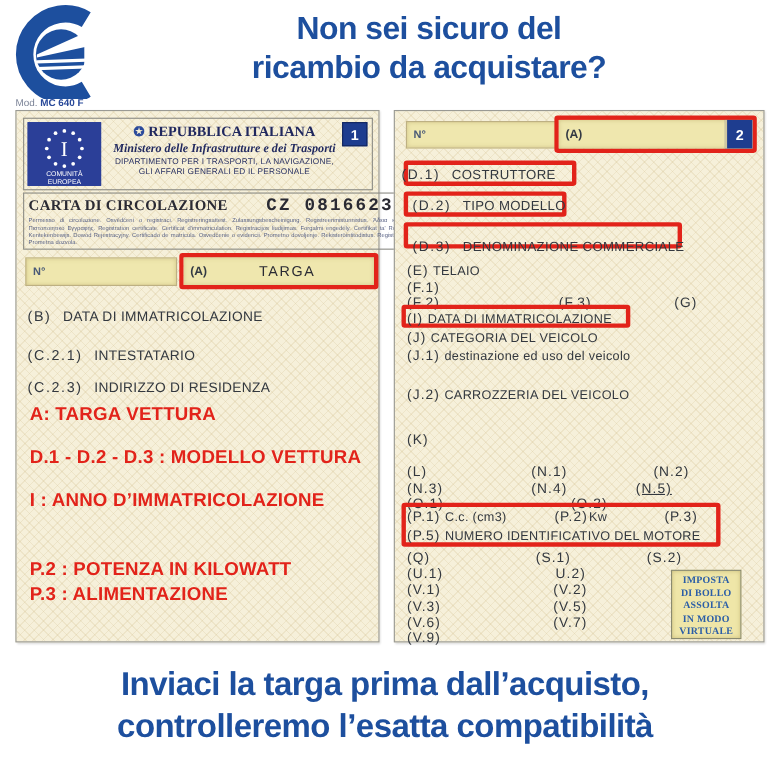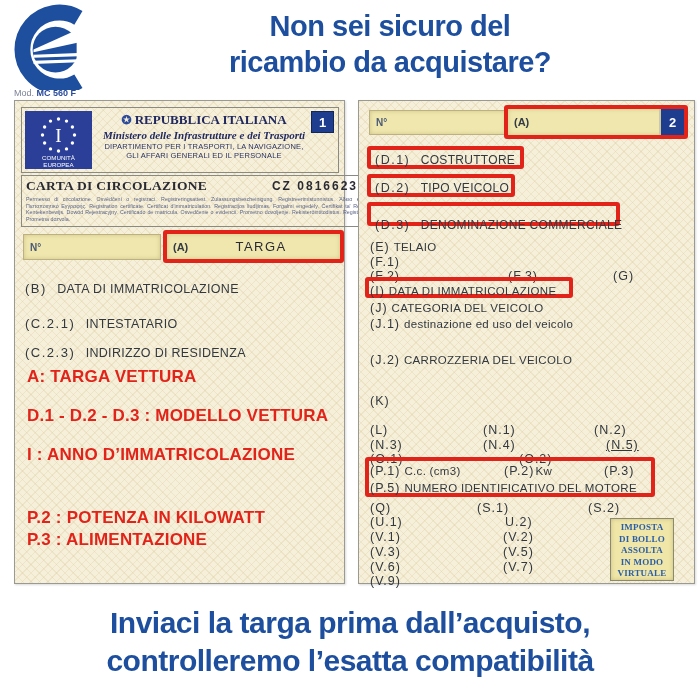--- a/index.html
+++ b/index.html
@@ -37,21 +37,21 @@
   .dept { font-size:7.5px; color:#2a3264; letter-spacing:.2px; line-height:9px; margin-top:1px; }
   .page-badge {
     position:absolute; width:23px; height:22px; background:#1e3d8f; color:#ffffff;
     font-weight:bold; font-size:13px; text-align:center; line-height:22px; border:1px solid #12265e;
   }
   .badge-1 { right:4px; top:3px; }
 
   .carta-box { position:absolute; left:6px; top:74px; width:372px; height:52px; border:1px solid #8a8a84; padding:2px 4px; }
   .carta-row { display:flex; justify-content:space-between; align-items:baseline; }
   .carta-title { font-family:"Liberation Serif", serif; font-weight:bold; font-size:13.5px; color:#2a2a33; letter-spacing:.3px; }
-  .carta-number { font-family:Liberation Sans, sans-serif; font-weight:bold; font-size:12px; color:#2a2a33; letter-spacing:2px; margin-right:30px; }
+  .carta-number { font-family:Liberation Mono, monospace; font-weight:bold; font-size:16px; color:#2a2a33; letter-spacing:2px; margin-right:30px; }
   .multilingual { font-size:5.3px; color:#5a6386; line-height:6.6px; text-align:justify; margin-top:2px; }
 
   .field-box {
     background:#efe7ae; border:1px solid #bdb083; box-shadow:inset 0 0 4px rgba(150,130,60,.35);
     position:absolute; display:flex; align-items:center; padding:0 6px;
   }
   .nsym { font-size:10px; font-weight:bold; color:#4a5a77; }
   .red-wrap { position:absolute; border:4px solid #e2231a; border-radius:3px; }
   .a-inner { display:flex; align-items:center; width:100%; height:100%; background:#efe7ae; box-shadow:inset 0 0 4px rgba(150,130,60,.35); padding:0 6px; }
   .a-code { font-size:11px; font-weight:bold; color:#333a44; }
@@ -99,21 +99,21 @@
   <rect x="78" y="40" width="22" height="28" fill="#ffffff"></rect>
 </svg>
 
 <div class="main-title">
   <div>Non sei sicuro del</div>
   <div>ricambio da acquistare?</div>
 </div>
 
 <div class="mod-line">
   <span>Mod.</span>
-  <b>MC 560 F</b>
+  <b>MC 640 F</b>
 </div>
 
 <div class="doc-panel panel-left">
 
   <div class="hdr-box">
     <svg class="eu-flag" viewBox="0 0 67 58">
       <rect width="67" height="58" fill="#2b3f98"></rect>
       <g fill="#ffffff">
         <circle cx="33.5" cy="8" r="1.7"></circle>
           <circle cx="41.5" cy="10.1" r="1.7"></circle>
@@ -193,29 +193,29 @@
 
   <div class="red-wrap" style="left:145px; top:4px; width:184px; height:34px;">
     <div class="a-inner" style="padding-right:0;">
       <span class="a-code">(A)</span>
       <span style="flex:1;"></span>
       <span class="badge-2">2</span>
     </div>
   </div>
 
   <div class="hl-abs" style="left:8px; top:45px;  width:157px; height:23px;"></div>
-  <div class="frow" style="left:16px; top:49px;">
+  <div class="frow" style="left:6px; top:49px;">
     <span class="fcode" style="font-size:12.5px;">(D.1)</span>
     <span class="flabel" style="font-size:12px;">COSTRUTTORE</span>
   </div>
 
   <div class="hl-abs" style="left:8px; top:73px;  width:148px; height:23px;"></div>
   <div class="frow" style="left:16px; top:77px;">
     <span class="fcode" style="font-size:12.5px;">(D.2)</span>
-    <span class="flabel" style="font-size:12px;">TIPO VEICOLO</span>
+    <span class="flabel" style="font-size:12px;">TIPO MODELLO</span>
   </div>
 
   <div class="hl-abs" style="left:8px; top:101px; width:253px; height:24px;"></div>
   <div class="frow" style="left:16px; top:114px;">
     <span class="fcode" style="font-size:12.5px;">(D.3)</span>
     <span class="flabel" style="font-size:12px;">DENOMINAZIONE COMMERCIALE</span>
   </div>
 
   <div class="rrow" style="top:136px;">
     <span class="cell p1"><span class="fcode">(E)</span><span class="flabel">TELAIO</span></span>
@@ -248,40 +248,40 @@
   </div>
 
   <div class="rrow" style="top:319px;">
     <span class="cell p1"><span class="fcode">(L)</span></span>
     <span class="cell" style="left:113px;"><span class="fcode">(N.1)</span></span>
     <span class="cell" style="left:224px;"><span class="fcode">(N.2)</span></span>
   </div>
   <div class="rrow" style="top:334px;">
     <span class="cell p1"><span class="fcode">(N.3)</span></span>
     <span class="cell" style="left:113px;"><span class="fcode">(N.4)</span></span>
-    <span class="cell" style="left:236px;text-decoration:underline;"><span class="fcode">(N.5)</span></span>
+    <span class="cell" style="left:208px;text-decoration:underline;"><span class="fcode">(N.5)</span></span>
   </div>
   <div class="rrow" style="top:348px;">
     <span class="cell p1"><span class="fcode">(O.1)</span></span>
     <span class="cell" style="left:149px;"><span class="fcode">(O.2)</span></span>
   </div>
 
   <div class="hl-abs" style="left:6px; top:356px; width:290px; height:40px;"></div>
   <div class="rrow" style="top:360px;">
     <span class="cell p1"><span class="fcode">(P.1)</span><span class="flabel">C.c. (cm3)</span></span>
     <span class="cell" style="left:134px;"><span class="fcode">(P.2)</span><span class="flabel" style="margin-left:1px;">Kw</span></span>
     <span class="cell" style="left:234px;"><span class="fcode">(P.3)</span></span>
   </div>
   <div class="rrow" style="top:377px;">
     <span class="cell p1"><span class="fcode">(P.5)</span><span class="flabel">NUMERO IDENTIFICATIVO DEL MOTORE</span></span>
   </div>
 
   <div class="rrow" style="top:397px;">
     <span class="cell p1"><span class="fcode">(Q)</span></span>
-    <span class="cell" style="left:107px;text-align:right;"><span class="fcode">(S.1)</span></span>
+    <span class="cell" style="left:117px;text-align:right;"><span class="fcode">(S.1)</span></span>
     <span class="cell" style="left:218px;"><span class="fcode">(S.2)</span></span>
   </div>
   <div class="rrow" style="top:411px;">
     <span class="cell p1"><span class="fcode">(U.1)</span></span>
     <span class="cell" style="left:135px;"><span class="fcode">U.2)</span></span>
   </div>
   <div class="rrow" style="top:426px;">
     <span class="cell p1"><span class="fcode">(V.1)</span></span>
     <span class="cell" style="left:133px;"><span class="fcode">(V.2)</span></span>
   </div>

